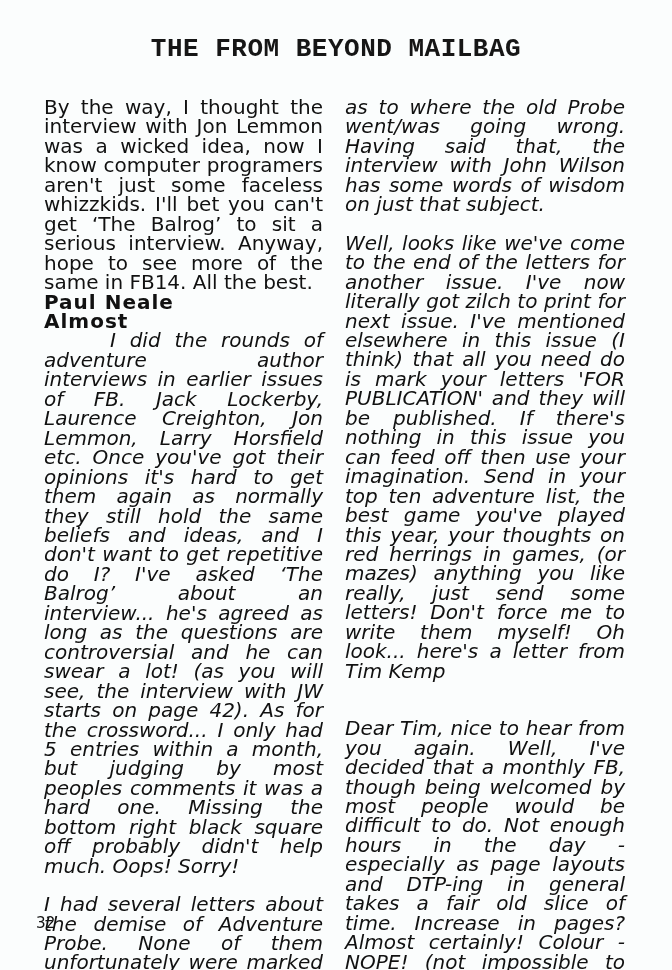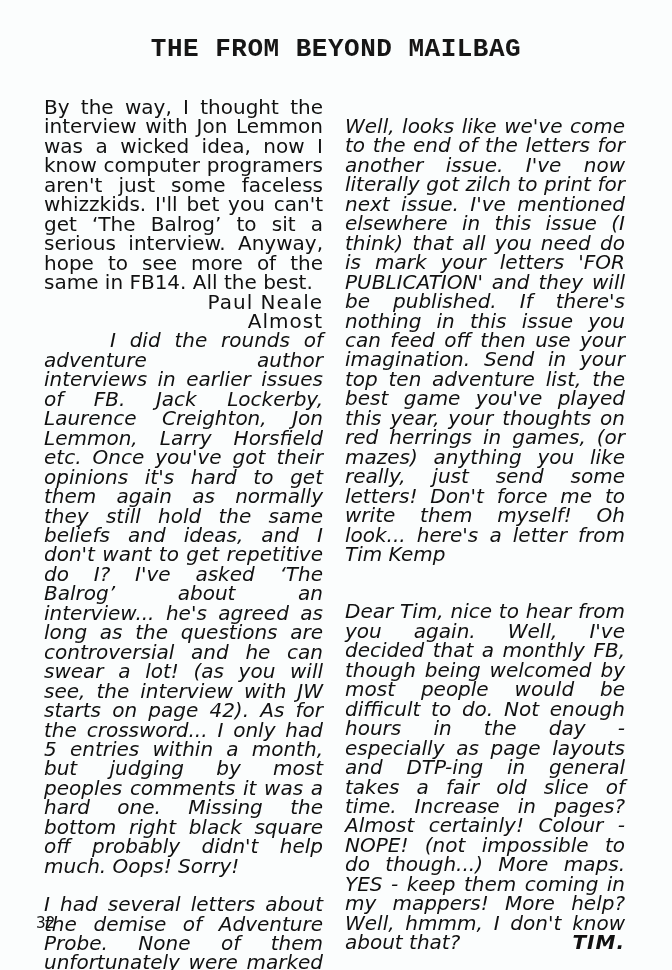--- a/index.html
+++ b/index.html
@@ -20,21 +20,21 @@
   .col {
     position: absolute; top: 98px;
     font-size: 20px; line-height: 19.45px;
     text-align: justify;
   }
   .col-left { left: 44px; width: 279px; }
   .col-right { left: 345px; width: 280px; }
   .col p { margin: 0; }
   .it { font-style: italic; }
   .sig {
-    text-align: right; font-weight: normal; letter-spacing: 1px;
+    text-align: left; font-weight: bold; letter-spacing: 1px;
   }
   .indent { text-indent: 66px; }
   .gap { height: 19px; }
   .bullet-p { text-indent: 0; }
   .bullet { display: inline-block; width: 42px; }
   .tim-sign { font-weight: bold; float: right; letter-spacing: 1px; }
   .page-num {
     position: absolute; left: 36px; top: 914px;
     font-size: 15.2px;
   }
@@ -49,20 +49,21 @@
   <div class="sig">
     <div>Paul Neale</div>
     <div>Almost</div>
   </div>
   <p class="it indent">I did the rounds of adventure author interviews in earlier issues of FB. Jack Lockerby, Laurence Creighton, Jon Lemmon, Larry Horsfield etc. Once you've got their opinions it's hard to get them again as normally they still hold the same beliefs and ideas, and I don't want to get repetitive do I? I've asked ‘The Balrog’ about an interview... he's agreed as long as the questions are controversial and he can swear a lot! (as you will see, the interview with JW starts on page 42). As for the crossword... I only had 5 entries within a month, but judging by most peoples comments it was a hard one. Missing the bottom right black square off probably didn't help much. Oops! Sorry!</p>
   <div class="gap"></div>
   <p class="it">I had several letters about the demise of Adventure Probe. None of them unfortunately were marked 'For Publication', so I can only guess that you are a coy bunch and don't want your points printed. Fair enough I suppose, though some of them would have given the new Probe editor, Barbara Gibb, some useful pointers</p>
 </div>
 
 <div class="col col-right">
+  <p class="it">as to where the old Probe went/was going wrong. Having said that, the interview with John Wilson has some words of wisdom on just that subject.</p>
   <div class="gap"></div>
   <p class="it">Well, looks like we've come to the end of the letters for another issue. I've now literally got zilch to print for next issue. I've mentioned elsewhere in this issue (I think) that all you need do is mark your letters 'FOR PUBLICATION' and they will be published. If there's nothing in this issue you can feed off then use your imagination. Send in your top ten adventure list, the best game you've played this year, your thoughts on red herrings in games, (or mazes) anything you like really, just send some letters! Don't force me to write them myself! Oh look... here's a letter from Tim Kemp</p>
   <div class="gap"></div>
   <div class="gap"></div>
   <p class="it"><span>Dear Tim, nice to hear from you again. Well, I've decided that a monthly FB, though being welcomed by most people would be difficult to do. Not enough hours in the day - especially as page layouts and DTP-ing in general takes a fair old slice of time. Increase in pages? Almost certainly! Colour - NOPE! (not impossible to do though...) More maps. YES - keep them coming in my mappers! More help? Well, hmmm, I don't know about that?</span><span class="tim-sign">TIM.</span></p>
 </div>
 
 <div class="page-num">32</div>
 
 </body></html>

